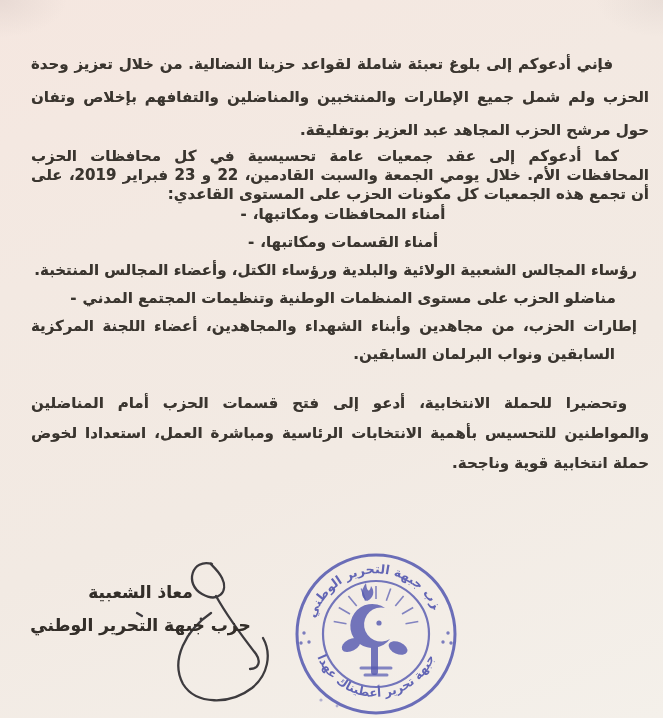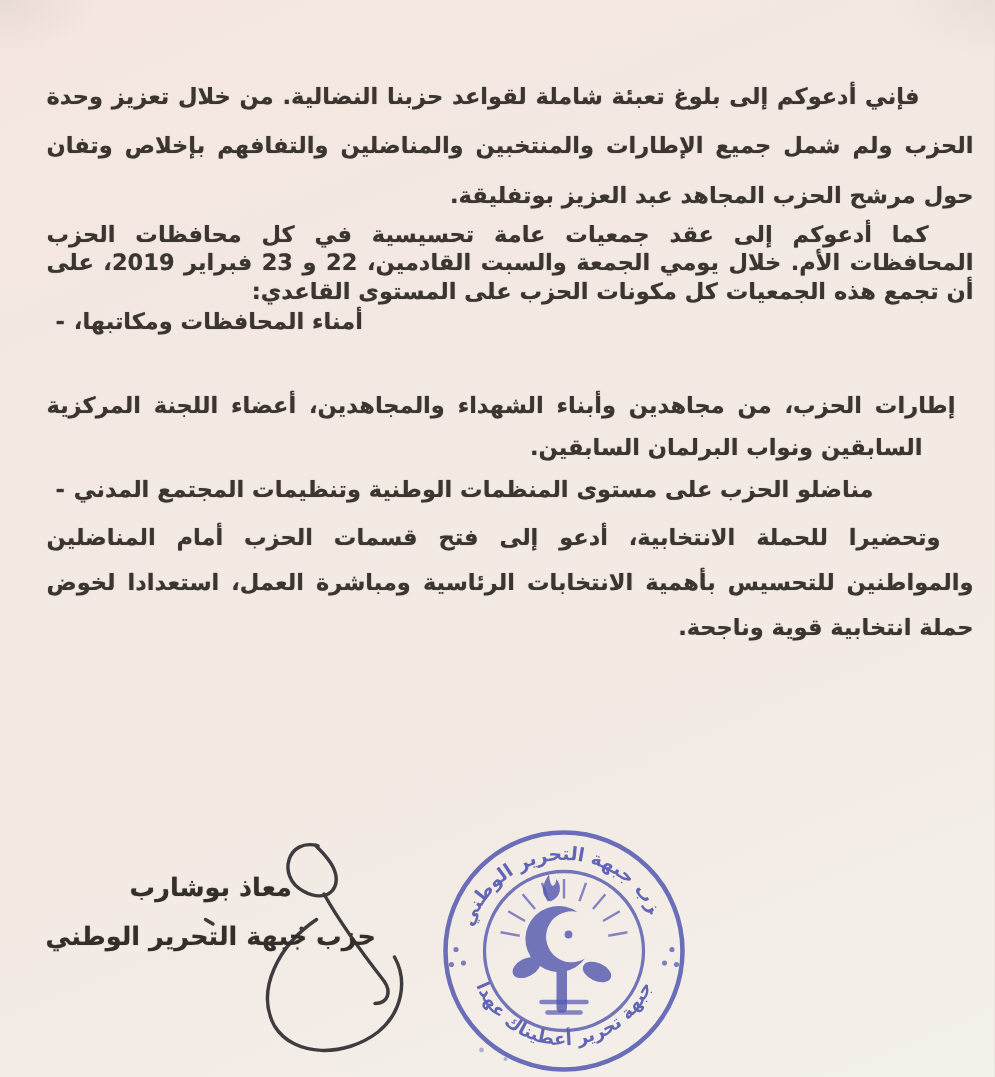--- a/index.html
+++ b/index.html
@@ -16,47 +16,48 @@
     position:absolute;top:48px;right:14px;width:618px;
     direction:rtl;text-align:justify;
     font-weight:700;font-size:15px;line-height:33px;
     text-shadow:0 0 .6px rgba(58,53,47,.55);
   }
   .para{margin:0;}
   .para.p1{text-indent:36px;}
   .para.p2{line-height:19px;text-indent:30px;}
   .bullet-list{margin-top:-4px;line-height:28px;}
   .bullet{position:relative;}
-  .bullet.short{text-align:left;}
+  .bullet.short{text-align:center;}
   .bullet .dash{display:inline-block;padding:0 6px;}
   .bullet.long{padding-right:34px;text-indent:-34px;text-align:justify;}
-  .para.closing{margin-top:3px;line-height:30px;text-indent:22px;}
+  .para.closing{margin-top:20px;line-height:30px;text-indent:22px;}
   .sign-block{
     position:absolute;left:18px;top:576px;width:245px;
     text-align:center;font-weight:700;font-size:17px;line-height:33px;
     color:#332e29;text-shadow:0 0 .6px rgba(51,46,41,.5);
   }
   .sign-block div{white-space:nowrap;}
   .sig-svg{position:absolute;left:128px;top:556px;}
   .stamp-svg{position:absolute;left:291px;top:549px;filter:blur(.35px);opacity:.88;}
   .stamp-svg text{font-family:"DejaVu Sans",sans-serif;font-weight:700;}
 </style>
 </head>
 <body>
 
 <div class="page">
 
   <div class="content">
     <p class="para p1">فإني أدعوكم إلى بلوغ تعبئة شاملة لقواعد حزبنا النضالية. من خلال تعزيز وحدة الحزب ولم شمل جميع الإطارات والمنتخبين والمناضلين والتفافهم بإخلاص وتفان حول مرشح الحزب المجاهد عبد العزيز بوتفليقة.</p>
     <p class="para p2">كما أدعوكم إلى عقد جمعيات عامة تحسيسية في كل محافظات الحزب المحافظات الأم. خلال يومي الجمعة والسبت القادمين، 22 و 23 فبراير 2019، على أن تجمع هذه الجمعيات كل مكونات الحزب على المستوى القاعدي:</p>
     <div class="bullet-list">
         <div class="bullet short"><span>أمناء المحافظات ومكاتبها،</span><span class="dash">-</span></div>
-        <div class="bullet long"><span class="dash">-</span></div>
+        <div class="bullet short"><span>أمناء القسمات ومكاتبها،</span><span class="dash">-</span></div>
+        <div class="bullet long"><span class="dash">-</span><span>رؤساء المجالس الشعبية الولائية والبلدية ورؤساء الكتل، وأعضاء المجالس المنتخبة.</span></div>
+        <div class="bullet short"><span>مناضلو الحزب على مستوى المنظمات الوطنية وتنظيمات المجتمع المدني</span><span class="dash">-</span></div>
         <div class="bullet long"><span class="dash">-</span><span>إطارات الحزب، من مجاهدين وأبناء الشهداء والمجاهدين، أعضاء اللجنة المركزية السابقين ونواب البرلمان السابقين.</span></div>
-        <div class="bullet short"><span>مناضلو الحزب على مستوى المنظمات الوطنية وتنظيمات المجتمع المدني</span><span class="dash">-</span></div>
       </div>
     <p class="para closing">وتحضيرا للحملة الانتخابية، أدعو إلى فتح قسمات الحزب أمام المناضلين والمواطنين للتحسيس بأهمية الانتخابات الرئاسية ومباشرة العمل، استعدادا لخوض حملة انتخابية قوية وناجحة.</p>
   </div>
 
   <svg class="sig-svg" width="185" height="158" viewBox="0 0 185 158">
     <g fill="none" stroke="#2e2c30" stroke-width="2.3" stroke-linecap="round" opacity="0.92">
       <path d="M 84,8 C 64,2 56,28 74,38 C 90,47 101,36 94,22 C 89,12 78,5 84,8"></path>
       <path d="M 88,40 C 98,58 114,80 128,98 C 133,105 131,113 122,113"></path>
       <path d="M 83,57 C 58,74 42,104 55,128 C 68,149 102,149 124,132 C 140,119 144,98 135,82"></path>
       <path d="M 9,57 L 14,60"></path>
@@ -114,17 +115,17 @@
         <circle cx="160" cy="94" r="1.7"></circle>
     </g>
 
     <g fill="#3c42a8" opacity=".4">
       <circle cx="30" cy="151" r="1.6"></circle>
         <circle cx="46" cy="157" r="1.4"></circle>
     </g>
   </svg>
 
   <div class="sign-block">
-    <div>معاذ بوشارب</div>
+    <div>معاذ الشعبية</div>
     <div>حزب جبهة التحرير الوطني</div>
   </div>
 
 </div>
 
 </body></html>

